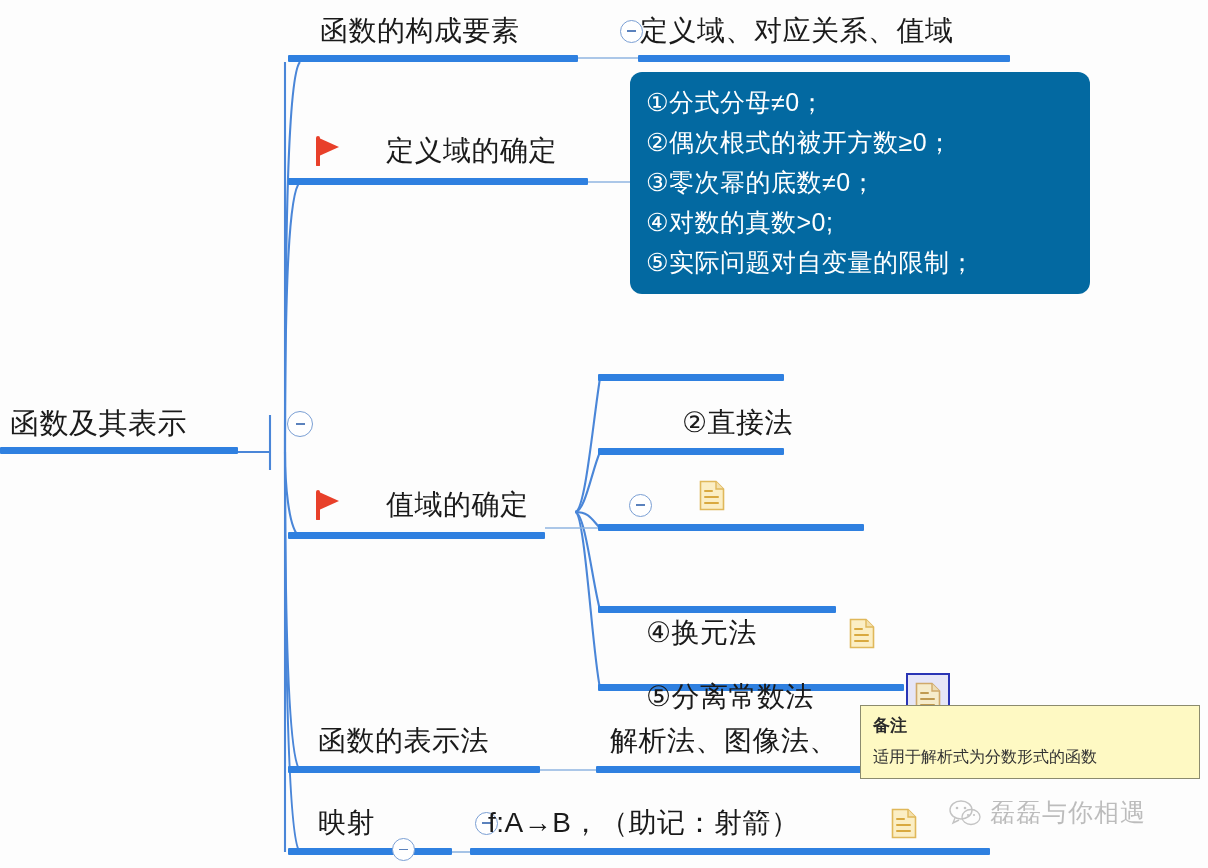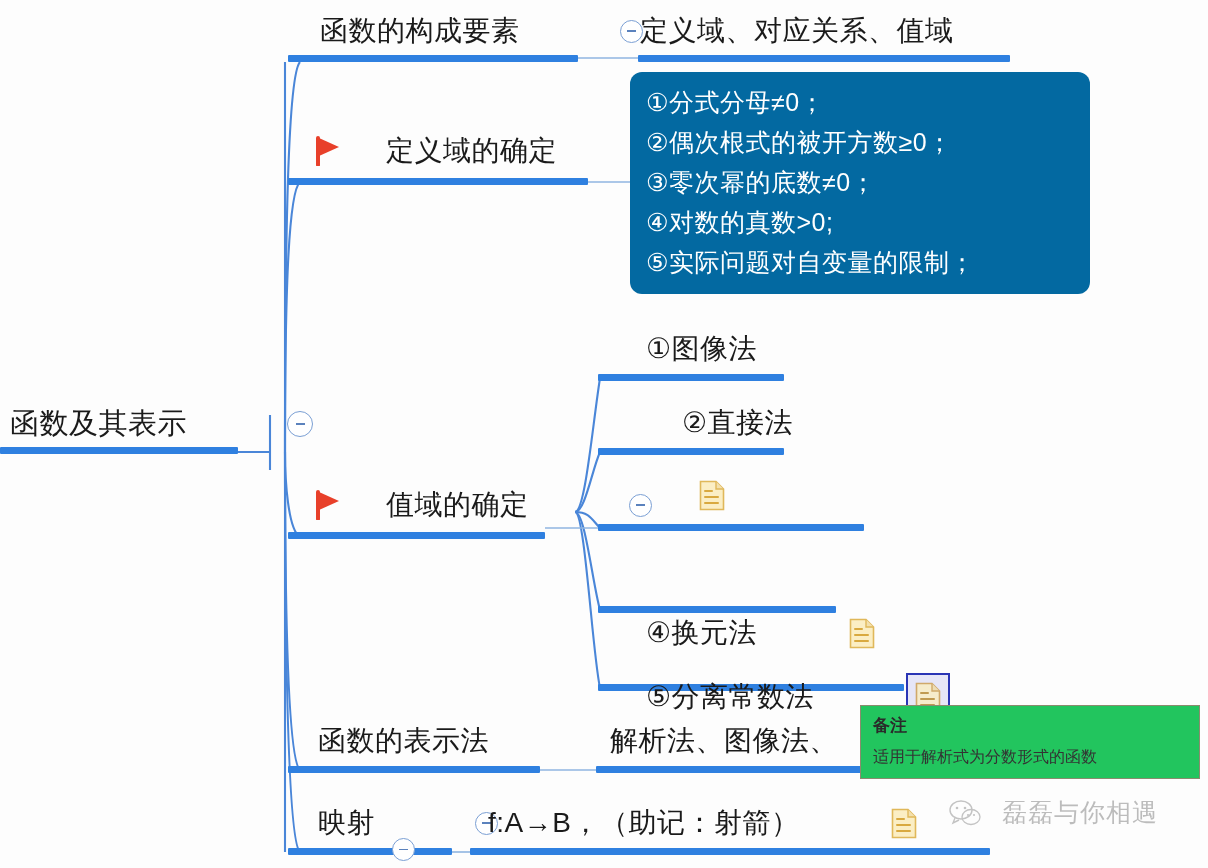--- a/index.html
+++ b/index.html
@@ -122,21 +122,21 @@
     letter-spacing: 0.5px;
   }
 
   
   #tooltip {
     position: absolute;
     z-index: 6;
     left: 860px;
     top: 705px;
     width: 340px;
-    background: #22c55e;
+    background: #fef9c3;
     border: 1.5px solid #8b8b6e;
     padding: 8px 10px 10px 12px;
     box-sizing: border-box;
   }
   #tooltip .tt-title {
     font-size: 17px;
     font-weight: bold;
     color: #2a2a2a;
     margin-bottom: 10px;
   }
@@ -147,21 +147,21 @@
   }
 
   
   #watermark {
     position: absolute;
     z-index: 5;
     left: 948px;
     top: 796px;
     display: flex;
     align-items: center;
-    gap: 20px;
+    gap: 8px;
     opacity: 0.38;
   }
   #watermark .wm-text {
     font-size: 25px;
     color: #555555;
     letter-spacing: 1px;
   }
   #watermark .wm-logo svg { display: block; }
 
   
@@ -266,23 +266,20 @@
         <path d="M3 2 L3 29" stroke="#e8402a" stroke-width="4" stroke-linecap="round"></path>
         <path d="M4 2 L24 11 L4 20 Z" fill="#e8402a"></path>
       </svg>
     </span>
     <span class="node-text">值域的确定</span>
     <span class="gap-md"></span>
     <span class="toggle"></span>
   </div>
   <div class="underline" style="left:288px; top:532px; width:257px;"></div>
 
-  <div class="node t-lvl2" style="left:646px; top:330px;">
-    <span class="node-text">①图像法</span>
-  </div>
   <div class="underline" style="left:598px; top:374px; width:186px;"></div>
 
   <div class="node t-lvl2" style="left:682px; top:404px;">
     <span class="node-text">②直接法</span>
   </div>
   <div class="underline" style="left:598px; top:448px; width:186px;"></div>
 
   <div class="node t-lvl2" style="left:646px; top:480px;">
     <span class="gap-sm"></span>
     <span class="note-icon">

